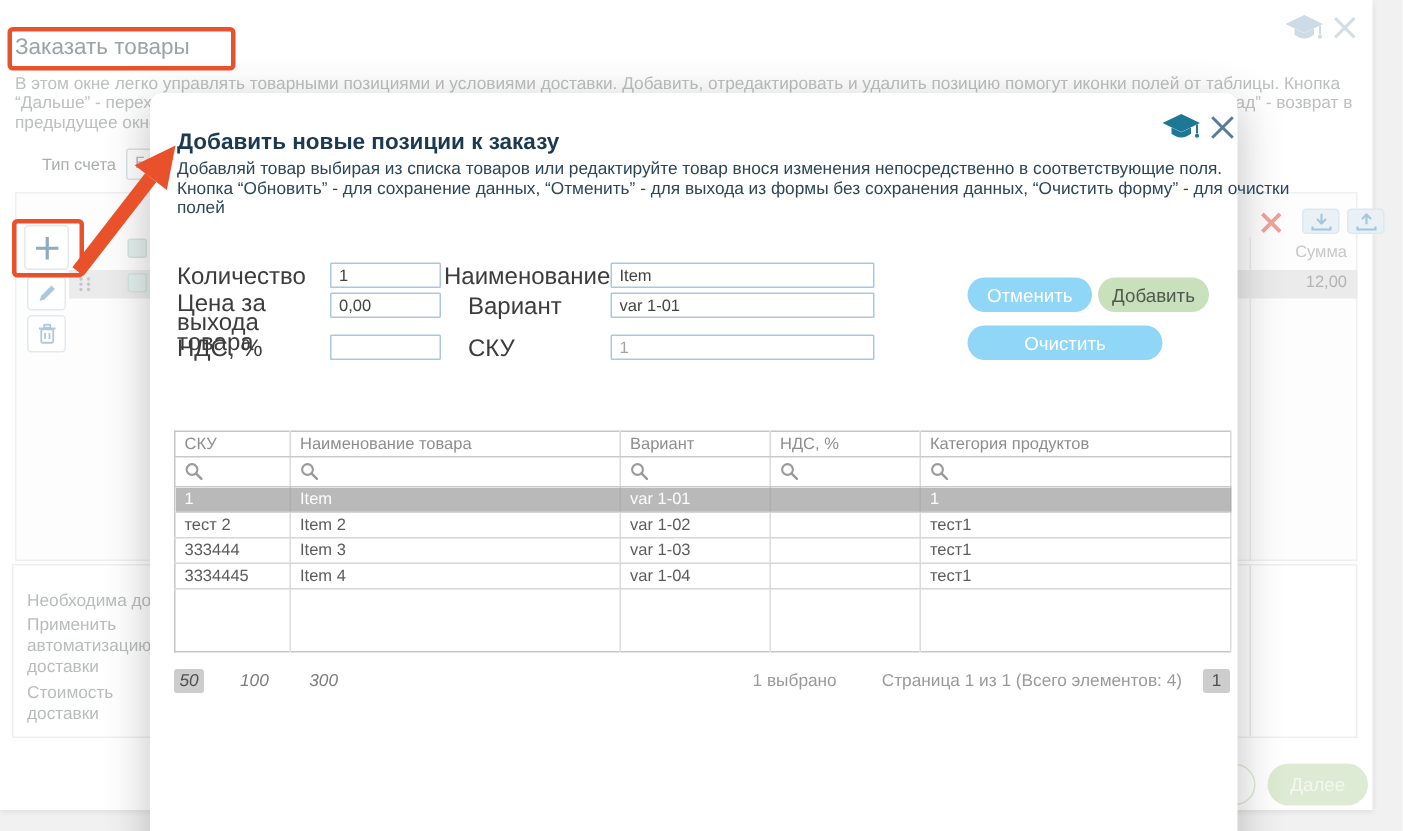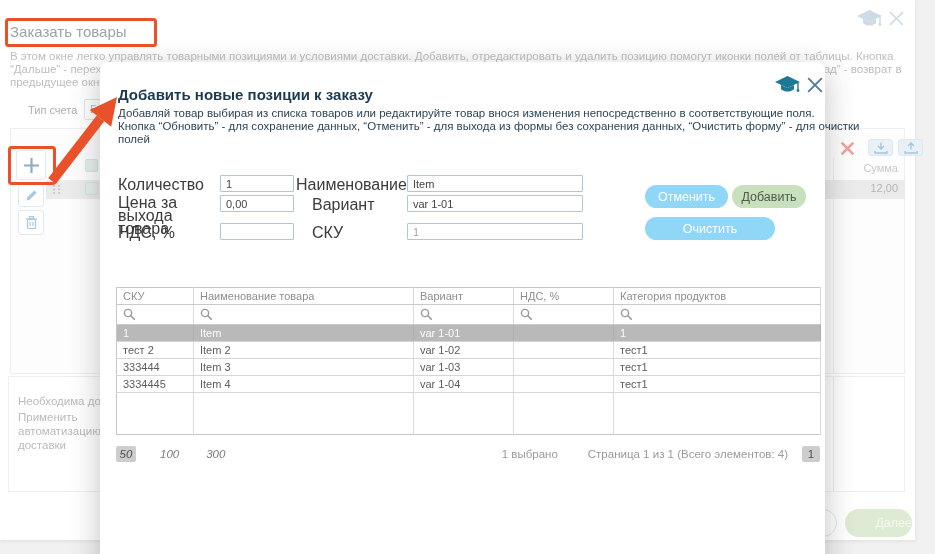--- a/index.html
+++ b/index.html
@@ -31,21 +31,21 @@
   .bg-sum-h { left: 833px; top: 162px; width: 72px; text-align: right; padding-right: 7px; font-size: 11px; color: #c8c8c8; }
   .bg-sum-v { left: 833px; top: 182px; width: 72px; text-align: right; padding-right: 7px; font-size: 11px; color: #b4b4b4; }
   .frag-box { left: 85px; width: 13px; height: 13px; background: #e4efec; border: 1px solid #d2e5e0; border-radius: 2px; }
   .sect { left: 8px; top: 376px; width: 897px; height: 116px; border: 1px solid #efefef; background: #fff; }
   .sect-line { left: 833px; top: 377px; height: 114px; border-left: 1px solid #e9e9e9; }
   .dlbl { left: 18px; font-size: 11.5px; color: #b9bcbc; line-height: 14px; overflow: hidden; }
   .pill {
     height: 28px; border-radius: 14px; font-size: 12.5px; text-align: center;
     line-height: 26px; border: 1.5px solid #dcebd5; color: #cfe2c5; background: #fff; cursor: pointer;
   }
-  .pill.filled { background: #deebd4; border: none; color: #f3f7ef; line-height: 28px; text-align: right; }
+  .pill.filled { background: #deebd4; border: none; color: #f3f7ef; line-height: 28px; }
   
   .modal {
     left: 100px; top: 62px; width: 725px; height: 521px; background: #fff;
     border-radius: 8px; box-shadow: 0 8px 30px rgba(50,50,50,.30); z-index: 10;
   }
   .m-title { left: 18px; top: 24px; font-size: 15px; font-weight: bold; color: #1b3a52; white-space: nowrap; }
   .m-desc { left: 18px; font-size: 11.5px; color: #2c4658; white-space: nowrap; }
   .lbl { font-size: 16px; color: #3c3c3c; line-height: 13px; }
   .inp {
     position: absolute; height: 17px; border: 1px solid #a9c7dd; border-radius: 1px;
@@ -152,20 +152,21 @@
         <circle cx="7" cy="9" r="1.1"></circle>
     </svg>
   </div>
   <div class="abs frag-box" style="top:159px"></div>
   <div class="abs frag-box" style="top:182px"></div>
 
   <div class="abs sect"></div>
   <div class="abs sect-line"></div>
   <div class="abs dlbl" style="top:394px;width:82px;white-space:nowrap">Необходима доставка</div>
   <div class="abs dlbl" style="top:410px;width:84px;height:42px">Применить автоматизацию доставки</div>
+  <div class="abs dlbl" style="top:455px;width:84px;height:28px">Стоимость доставки</div>
 
   <div class="abs pill" style="left:668px;top:509px;width:83px">Отменить</div>
   <div class="abs pill" style="left:762px;top:509px;width:75px">Назад</div>
   <div class="abs pill filled" style="left:845px;top:509px;width:67px">Далее</div>
 </div>
 
 <div class="abs modal">
   <div class="abs" style="left:674px;top:13px">
     <svg width="27" height="21" viewBox="0 0 27 21" fill="#1d7896">
       <polygon points="13.5,1 26,7 13.5,13 1,7"></polygon>

